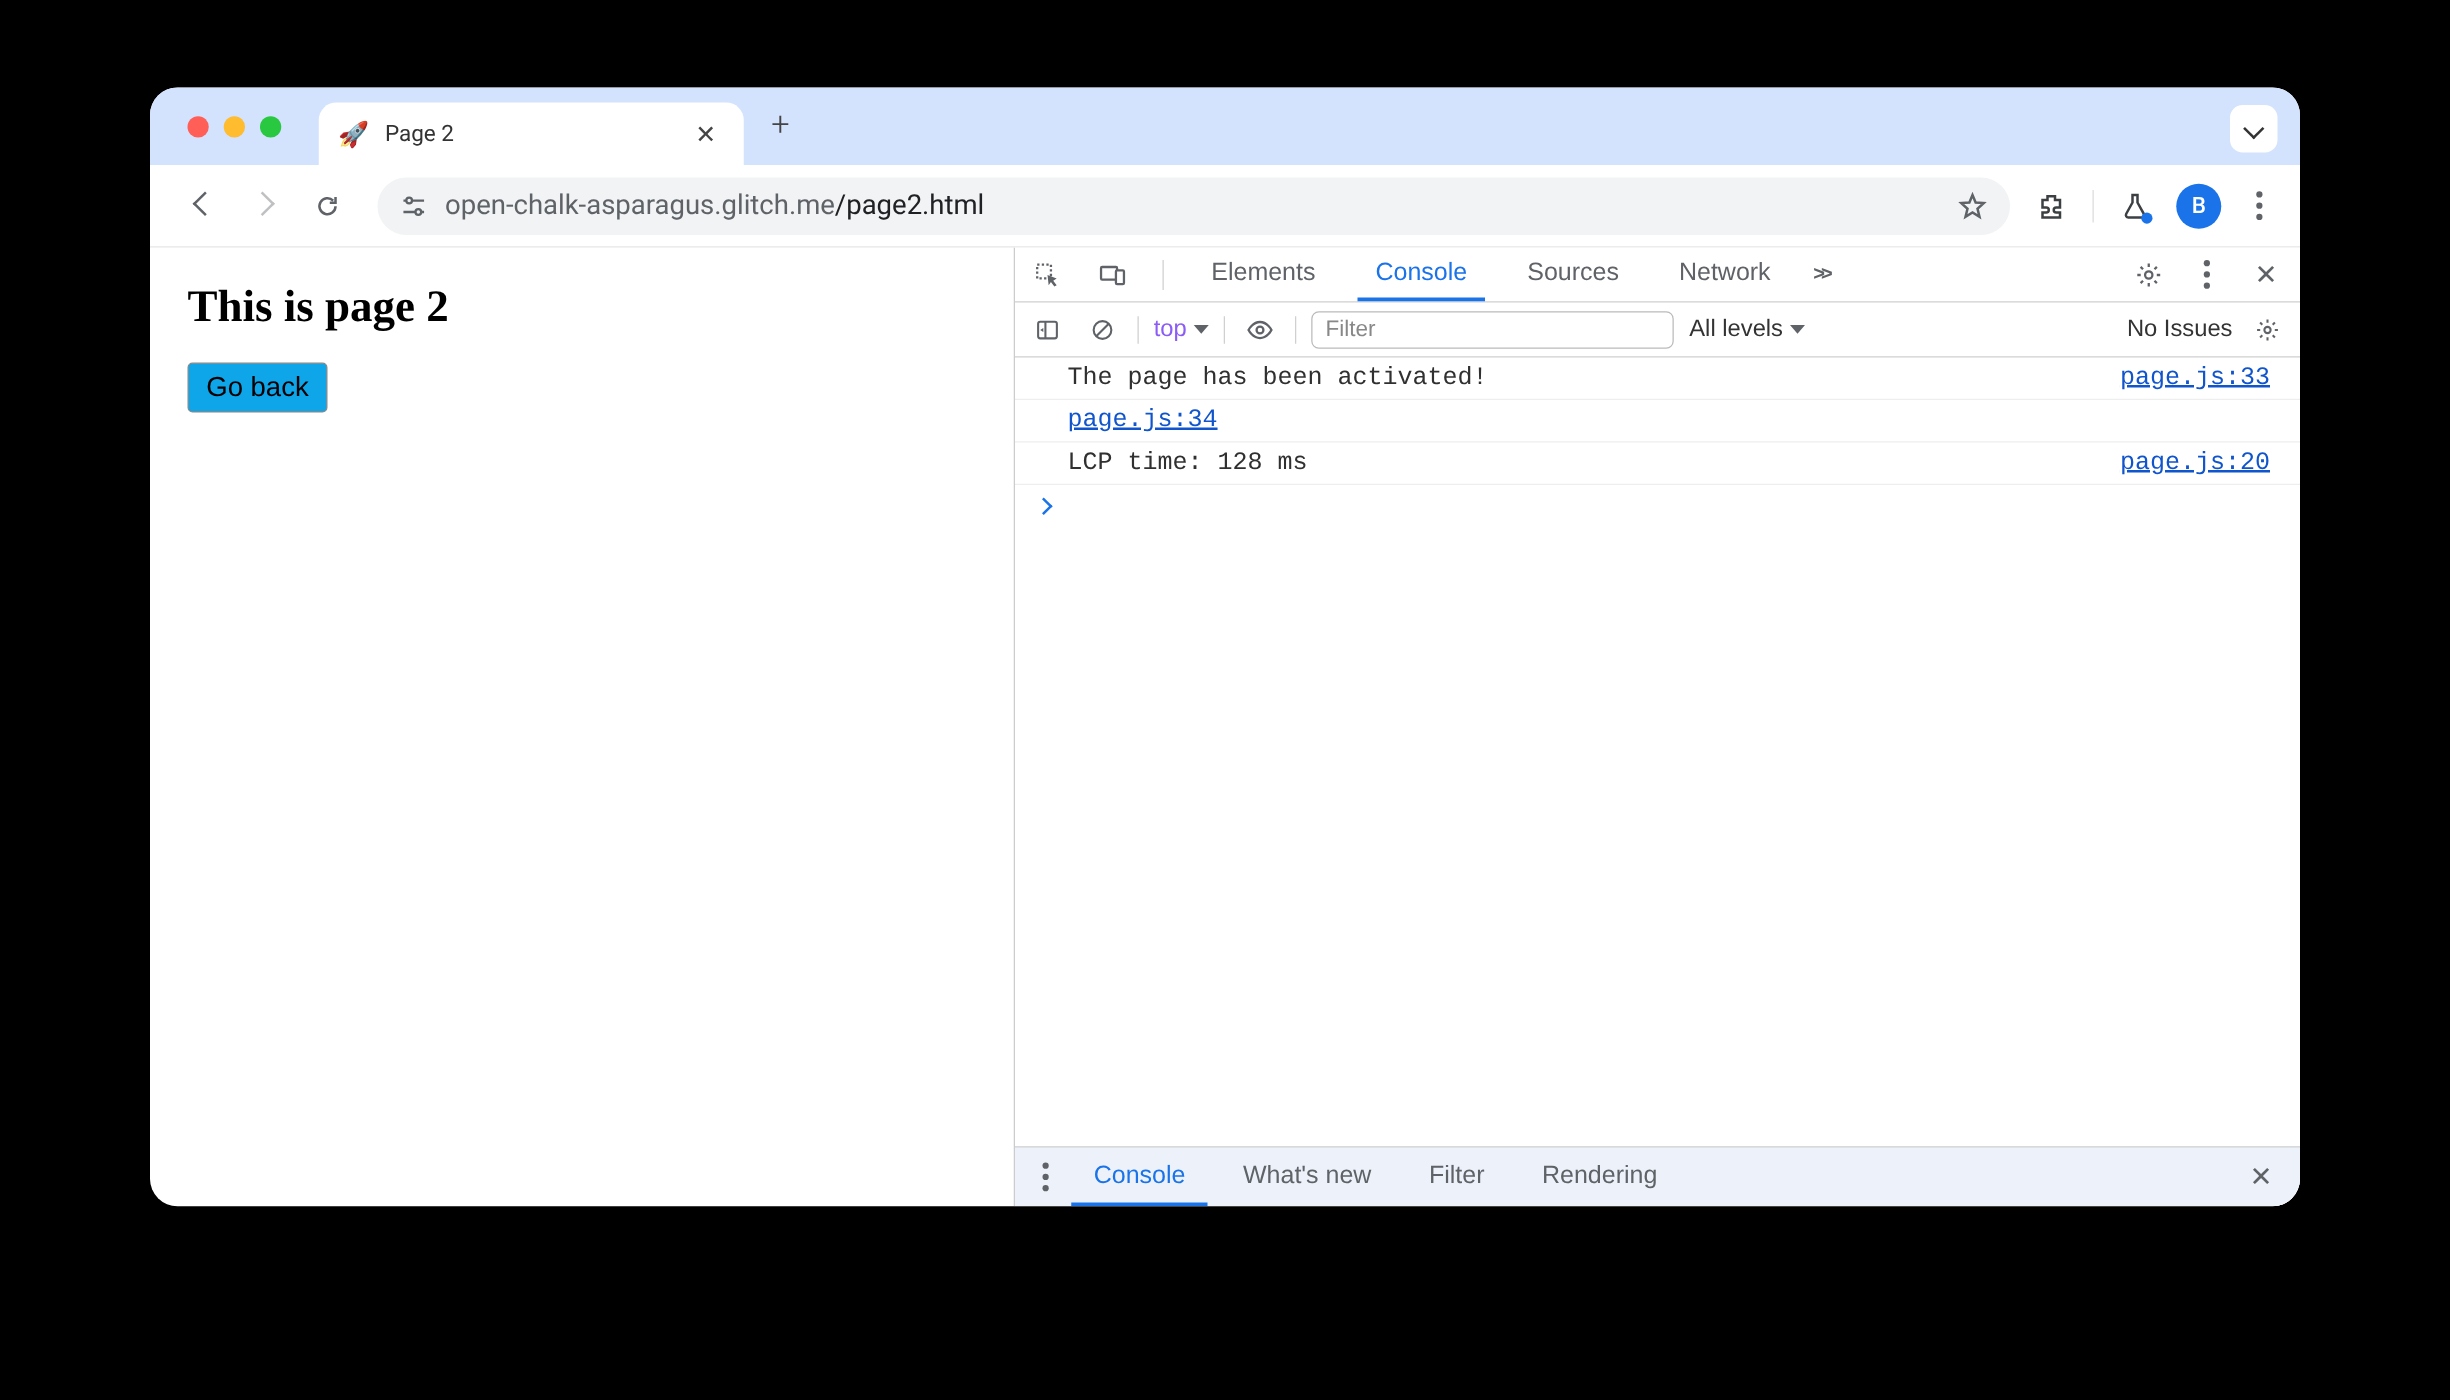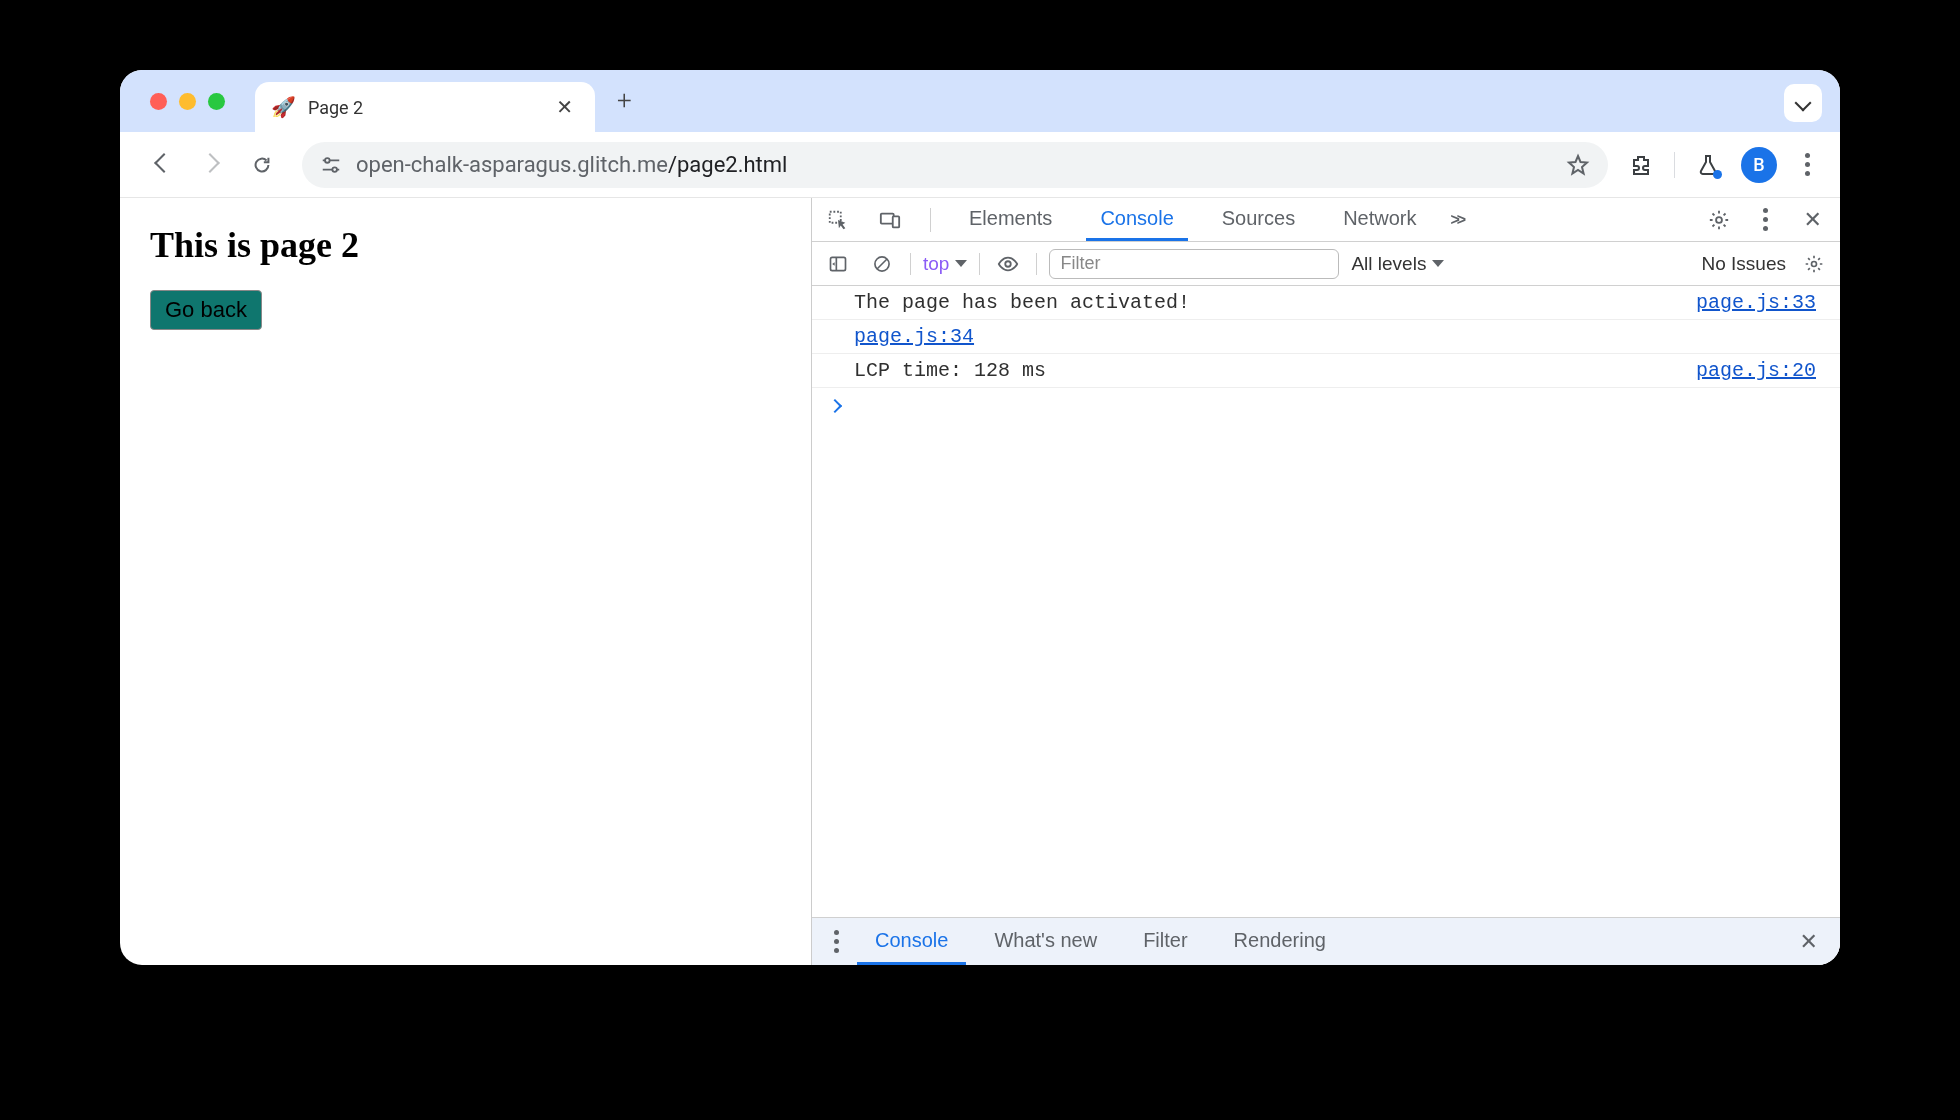--- a/index.html
+++ b/index.html
@@ -150,21 +150,21 @@
     font-family: "Times New Roman", Times, serif;
     color: #000;
     border-right: 1px solid #ccc;
   }
   .page-content h1 { font-size: 36px; font-weight: 700; margin-bottom: 24px; }
   .page-content p { font-size: 26px; margin-bottom: 26px; }
   .go-back-btn {
     font-family: Arial, sans-serif;
     font-size: 22px;
     padding: 6px 14px;
-    background: #0f766e;
+    background: #0ea5e9;
     border: 1px solid #888;
     border-radius: 4px;
     cursor: pointer;
   }
   
   .devtools {
     flex: 1;
     display: flex;
     flex-direction: column;
     background: #fff;

